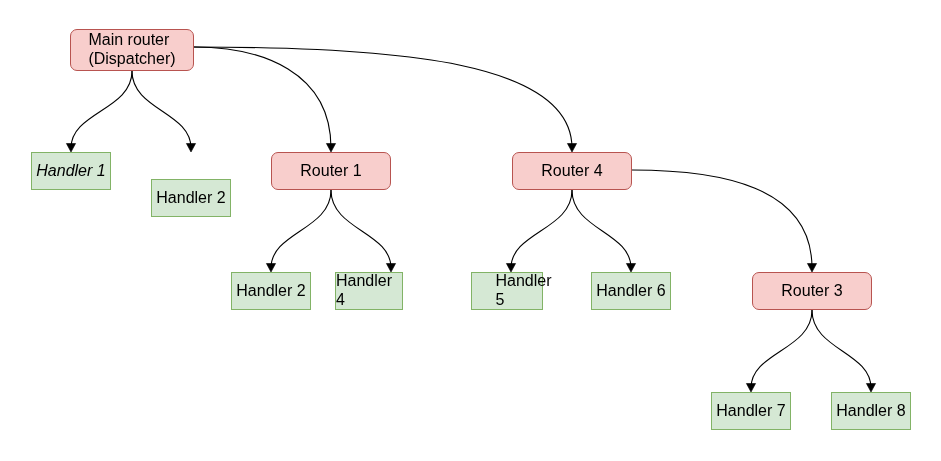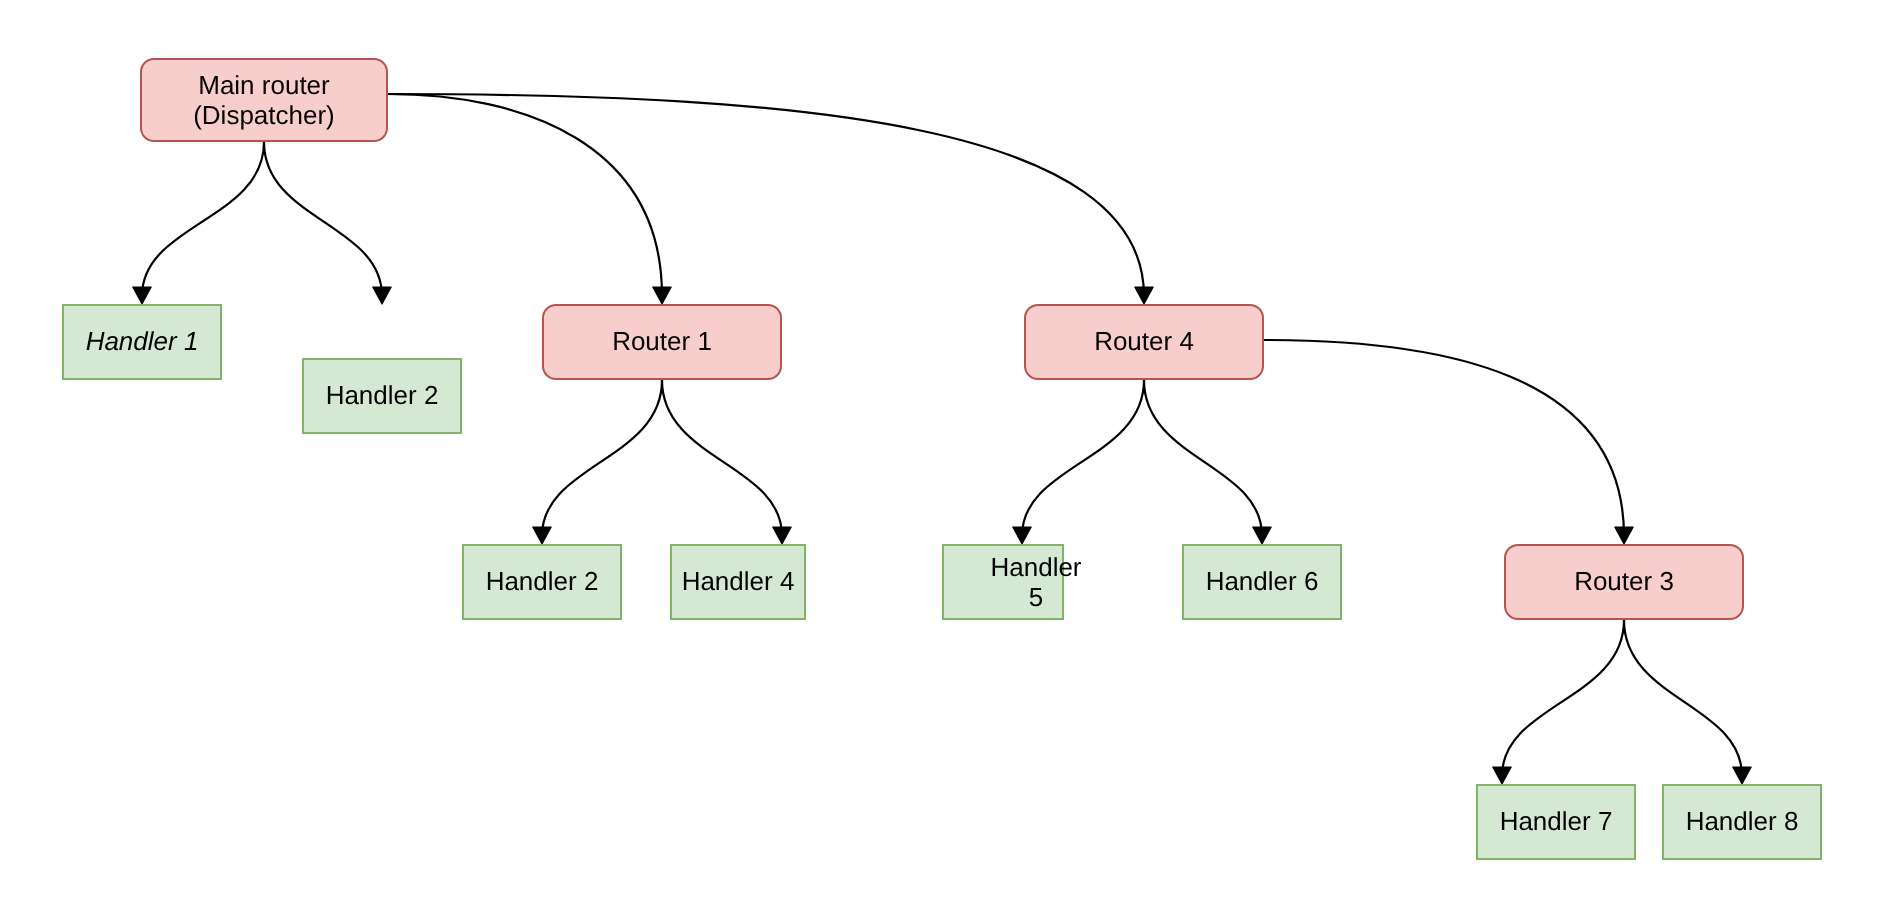--- a/index.html
+++ b/index.html
@@ -15,22 +15,22 @@
     position:absolute;
     left:0;top:0;
     width:941px;height:461px;
   }
   .node{
     position:absolute;
     box-sizing:border-box;
     display:flex;
     align-items:center;
     justify-content:center;
-    text-align:center;
-    font-size:13px;
+    text-align:left;
+    font-size:16px;
     color:#000000;
     line-height:1.18;
     white-space:pre-line;
     z-index:2;
   }
   .node-router{
     background:#f8cecc;
     border:1px solid #b85450;
     border-radius:7px;
   }
@@ -92,20 +92,20 @@
 
   <div id="node-layer">
       <div class="node node-router" style="left: 70px; top: 29px; width: 124px; height: 42px;"><span>Main router
 (Dispatcher)</span></div>
       <div class="node node-handler" style="left: 31px; top: 152px; width: 80px; height: 38px; font-style: italic;"><span>Handler 1</span></div>
       <div class="node node-handler" style="left: 151px; top: 152px; width: 80px; height: 38px; margin-top: 27px;"><span>Handler 2</span></div>
       <div class="node node-router" style="left: 271px; top: 152px; width: 120px; height: 38px;"><span>Router 1</span></div>
       <div class="node node-router" style="left: 512px; top: 152px; width: 120px; height: 38px;"><span>Router 4</span></div>
       <div class="node node-handler" style="left: 231px; top: 272px; width: 80px; height: 38px;"><span>Handler 2</span></div>
       <div class="node node-handler" style="left: 335px; top: 272px; width: 68px; height: 38px;"><span>Handler 4</span></div>
-      <div class="node node-handler" style="left: 471px; top: 272px; width: 61px; height: 38px; padding-left: 33px;"><span>Handler 5</span></div>
+      <div class="node node-handler" style="left: 471px; top: 272px; width: 72px; height: 38px; padding-left: 33px;"><span>Handler 5</span></div>
       <div class="node node-handler" style="left: 591px; top: 272px; width: 80px; height: 38px;"><span>Handler 6</span></div>
       <div class="node node-router" style="left: 752px; top: 272px; width: 120px; height: 38px;"><span>Router 3</span></div>
-      <div class="node node-handler" style="left: 711px; top: 392px; width: 80px; height: 38px; margin-left: 27px;"><span>Handler 7</span></div>
+      <div class="node node-handler" style="left: 711px; top: 392px; width: 80px; height: 38px;"><span>Handler 7</span></div>
       <div class="node node-handler" style="left: 831px; top: 392px; width: 80px; height: 38px;"><span>Handler 8</span></div>
     </div>
 
 </div>
 
 </body></html>

